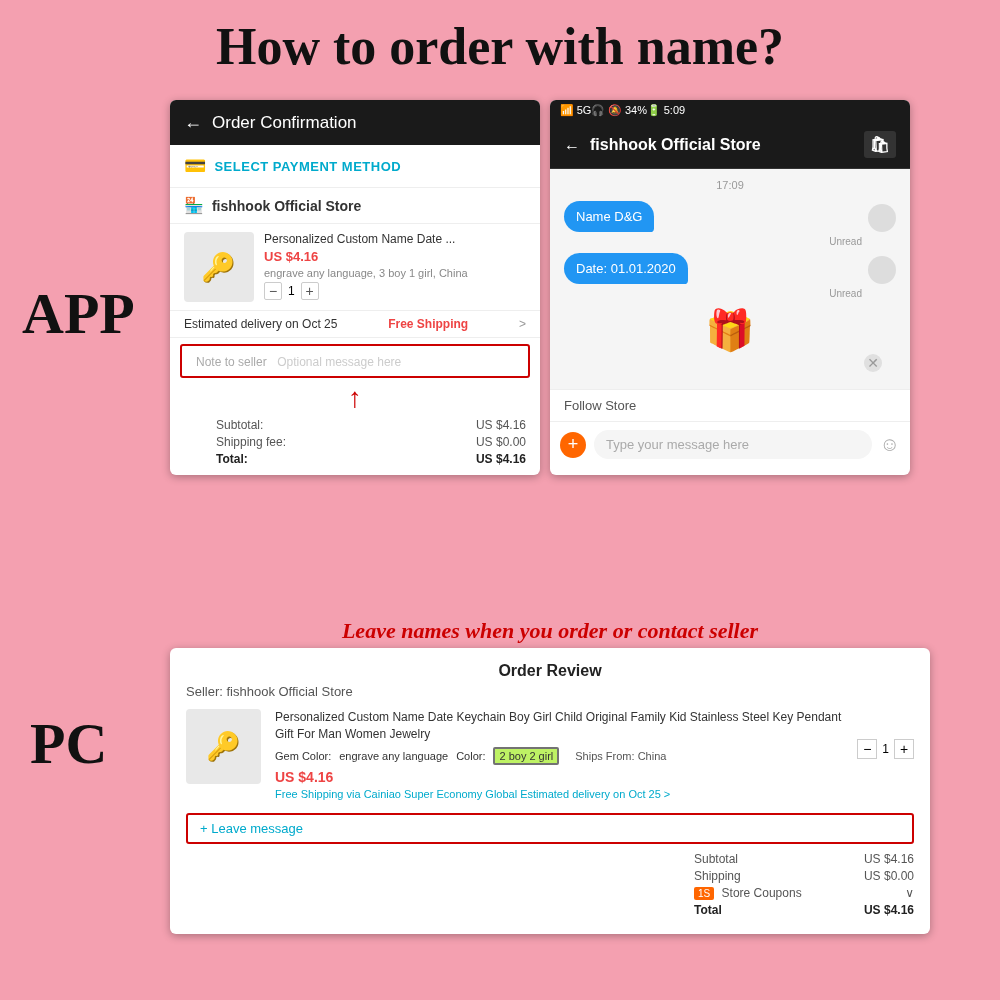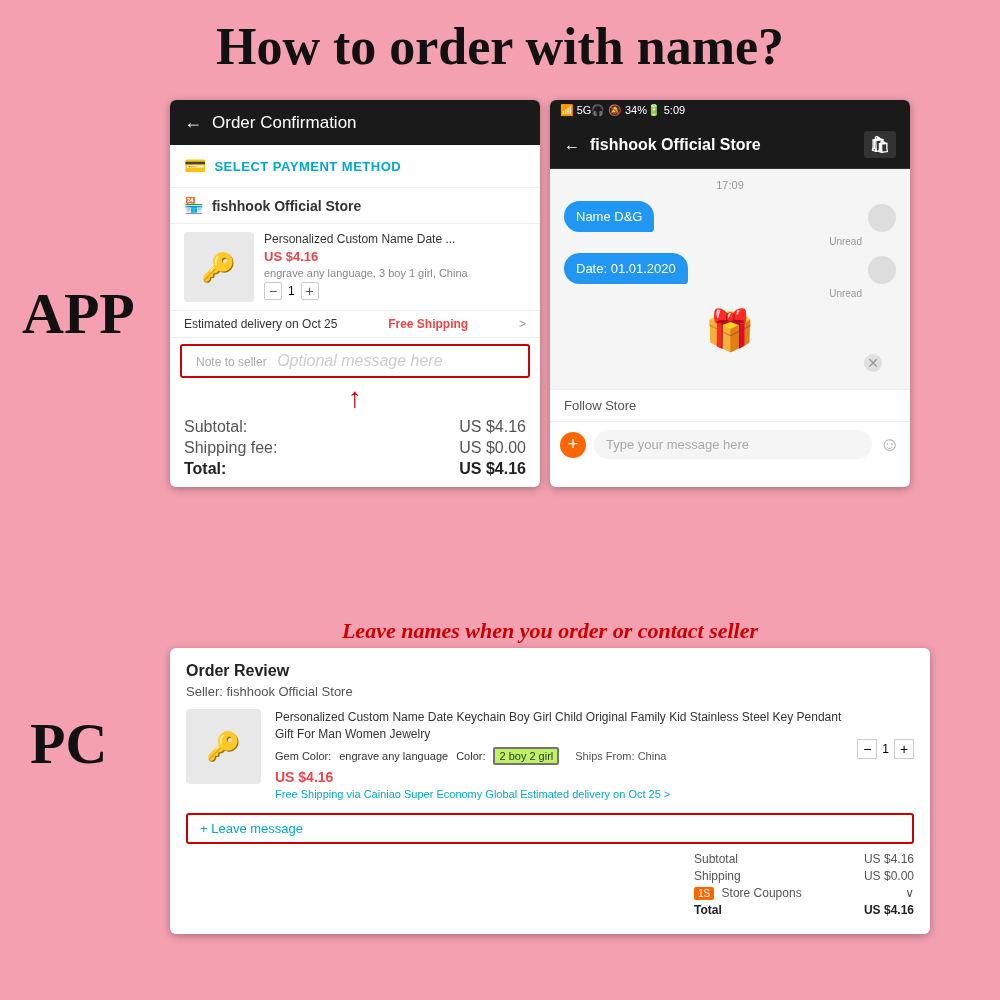--- a/index.html
+++ b/index.html
@@ -150,37 +150,38 @@
 
     
     .note-section {
       padding: 6px 14px;
       border: 2px solid #cc0000;
       margin: 6px 10px;
       border-radius: 3px;
       position: relative;
     }
     .note-label { font-size: 12px; color: #aaa; display: inline; }
-    .note-placeholder { font-size: 16px; color: #ccc; margin-left: 6px; font-style: italic; }
+    .note-placeholder { font-size: 12px; color: #ccc; margin-left: 6px; }
 
     
     .arrow-up {
       text-align: center;
       font-size: 28px;
       color: #cc0000;
       line-height: 1;
     }
 
     .totals-section { padding: 6px 14px; }
     .total-row {
       display: flex;
       justify-content: space-between;
-      font-size: 16px;
+      font-size: 12px;
       color: #555;
       margin-bottom: 3px;
+      margin-left: 32px;
     }
     .total-row.bold { font-weight: bold; color: #222; }
 
     
     .screen-right {
       width: 360px;
       background: #fff;
       border-radius: 6px;
       overflow: hidden;
       box-shadow: 0 2px 8px rgba(0,0,0,0.3);
@@ -302,21 +303,21 @@
       position: absolute;
       top: 648px;
       left: 170px;
       width: 760px;
       background: #fff;
       border-radius: 6px;
       box-shadow: 0 2px 8px rgba(0,0,0,0.3);
       padding: 14px 16px;
     }
 
-    .order-review-title { font-size: 16px; font-weight: bold; color: #222; margin-bottom: 4px; }
+    .order-review-title { font-size: 16px; font-weight: bold; color: #222; margin-bottom: 4px; text-align: center; }
     .seller-name { font-size: 13px; color: #555; margin-bottom: 10px; }
 
     .pc-product-row {
       display: flex;
       gap: 14px;
       margin-bottom: 10px;
     }
     .pc-product-img {
       width: 75px;
       height: 75px;

